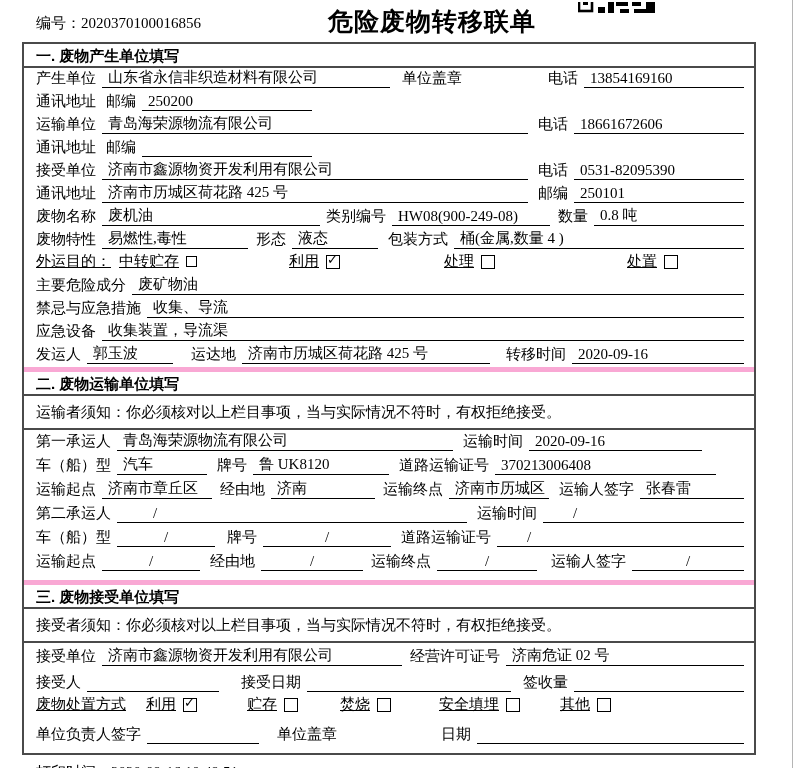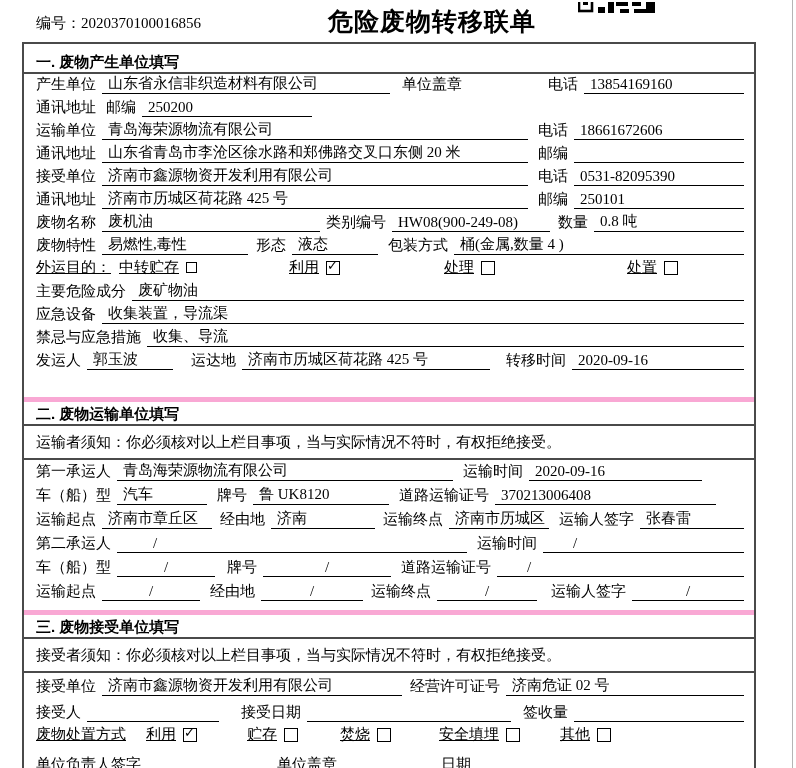--- a/index.html
+++ b/index.html
@@ -20,21 +20,21 @@
   .form{margin-left:22px;width:734px;border:2px solid #4a4a4a;box-sizing:border-box;background:#fff;}
   .sec-title{font-family:"Liberation Sans","DejaVu Sans",sans-serif;font-weight:bold;font-size:15px;
              line-height:17px;padding:3px 0 2px 12px;border-bottom:2px solid #4a4a4a;}
   .sec-title.bt{border-top:5px solid #f9a8d4;}
   .notice{padding:7px 12px 6px 12px;border-bottom:2px solid #4a4a4a;font-size:15px;white-space:nowrap;}
   .row{display:flex;align-items:flex-end;box-sizing:border-box;
        padding:0 10px 3px 12px;white-space:nowrap;font-size:15px;}
   .s1 .row{height:23px;}
   .s2 .row{height:24px;}
   .s3 .row{height:26px;}
-  .s1{padding-bottom:24px;margin-top:6px;}
+  .s1{padding-bottom:0;}
   .s2{padding-bottom:6px;}
   .s3{padding-bottom:6px;}
   .l{white-space:nowrap;flex:0 0 auto;}
   .v{border-bottom:1px solid #000;padding:0 6px;margin-left:6px;white-space:nowrap;
      flex:0 0 auto;box-sizing:border-box;min-width:18px;min-height:18px;}
   .v.fill{flex:1 1 auto;}
   .v.ctr{text-align:center;}
   .row.opts{align-items:flex-start;padding-bottom:2px;text-decoration:underline;}
   .opt{display:flex;align-items:center;flex:0 0 auto;}
   .cb{display:inline-block;width:12px;height:12px;border:1px solid #000;margin-left:7px;
@@ -88,21 +88,20 @@
 
     <div class="row">
       <span class="l">运输单位</span>
       <span class="v fill">青岛海荣源物流有限公司</span>
       <span class="l" style="margin-left:10px">电话</span>
       <span class="v" style="width:170px">18661672606</span>
     </div>
 
     <div class="row">
       <span class="l">通讯地址</span>
-      <span class="v fill">山东省青岛市李沧区徐水路和郑佛路交叉口东侧 20 米</span>
       <span class="l" style="margin-left:10px">邮编</span>
       <span class="v" style="width:170px"></span>
     </div>
 
     <div class="row">
       <span class="l">接受单位</span>
       <span class="v fill">济南市鑫源物资开发利用有限公司</span>
       <span class="l" style="margin-left:10px">电话</span>
       <span class="v" style="width:170px">0531-82095390</span>
     </div>
@@ -151,27 +150,27 @@
         <span class="cb"></span>
       </span>
     </div>
 
     <div class="row">
       <span class="l">主要危险成分</span>
       <span class="v fill">废矿物油</span>
     </div>
 
     <div class="row">
+      <span class="l">禁忌与应急措施</span>
+      <span class="v fill">收集、导流</span>
+    </div>
+
+    <div class="row">
       <span class="l">应急设备</span>
       <span class="v fill">收集装置，导流渠</span>
-    </div>
-
-    <div class="row">
-      <span class="l">禁忌与应急措施</span>
-      <span class="v fill">收集、导流</span>
     </div>
 
     <div class="row">
       <span class="l">发运人</span>
       <span class="v" style="width:86px">郭玉波</span>
       <span class="l" style="margin-left:18px">运达地</span>
       <span class="v" style="width:248px">济南市历城区荷花路 425 号</span>
       <span class="l" style="margin-left:16px">转移时间</span>
       <span class="v fill">2020-09-16</span>
     </div>

